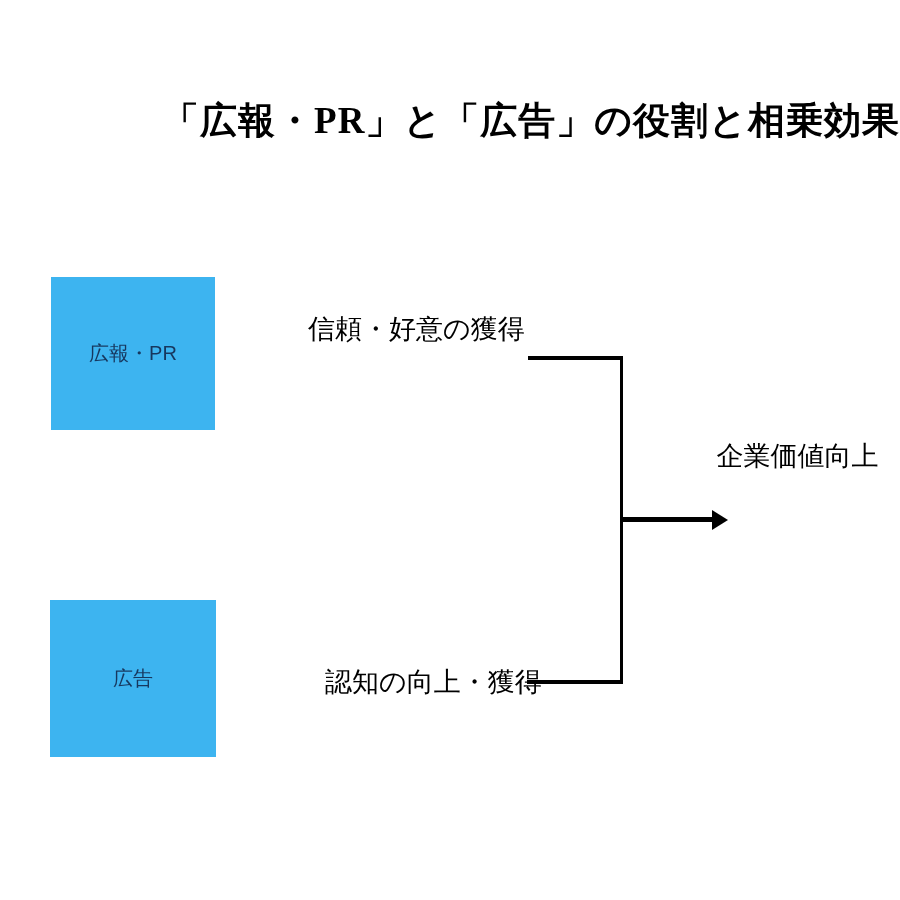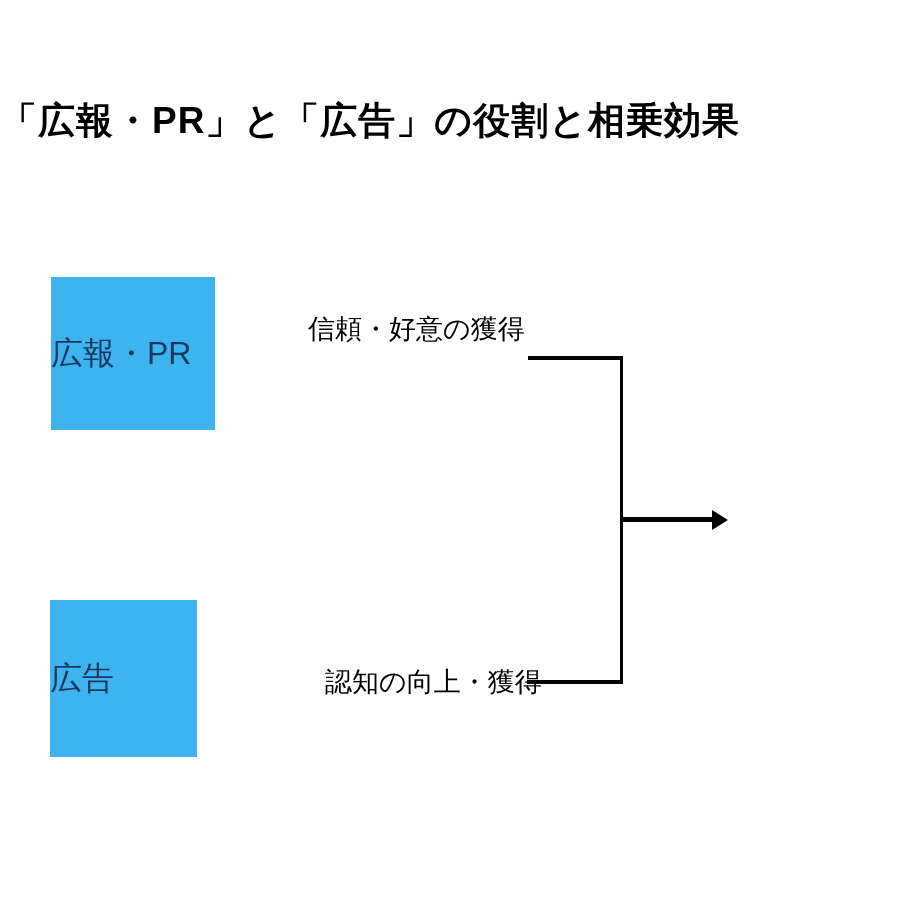--- a/index.html
+++ b/index.html
@@ -14,36 +14,38 @@
     height: 900px;
     background: #ffffff;
     overflow: hidden;
     color: #000000;
   }
   .title {
     position: absolute;
     top: 96px;
     left: 0;
     width: 900px;
-    text-align: left;
+    text-align: right;
     font-size: 37px;
     font-weight: bold;
     letter-spacing: 1px;
     color: #000000;
+    font-family: Liberation Serif, serif;
   }
   .box {
     position: absolute;
     background: #3db4f0;
     display: flex;
     align-items: center;
+    justify-content: center;
     color: #17375e;
-    font-size: 32px;
+    font-size: 20px;
   }
   .box-pr { left: 51px; top: 277px; width: 164px; height: 153px; }
-  .box-ad { left: 50px; top: 600px; width: 147px; height: 157px; }
+  .box-ad { left: 50px; top: 600px; width: 166px; height: 157px; }
   .role {
     position: absolute;
     font-size: 27px;
     line-height: 54px;
     white-space: nowrap;
     color: #000000;
     text-align: center;
   }
   .role-pr { left: 308px; top: 302px; }
   .role-ad { left: 325px; top: 655px; }
@@ -97,15 +99,16 @@
     <div>認知の向上・獲得</div>
   </div>
 
   <div class="cline line-top"></div>
   <div class="cline line-vertical"></div>
   <div class="cline line-bottom"></div>
   <div class="cline arrow-shaft"></div>
   <div class="arrow-head"></div>
 
   <div class="outcome">
+    <div>企業価値向上</div>
   </div>
 
 </div>
 
 </body></html>

